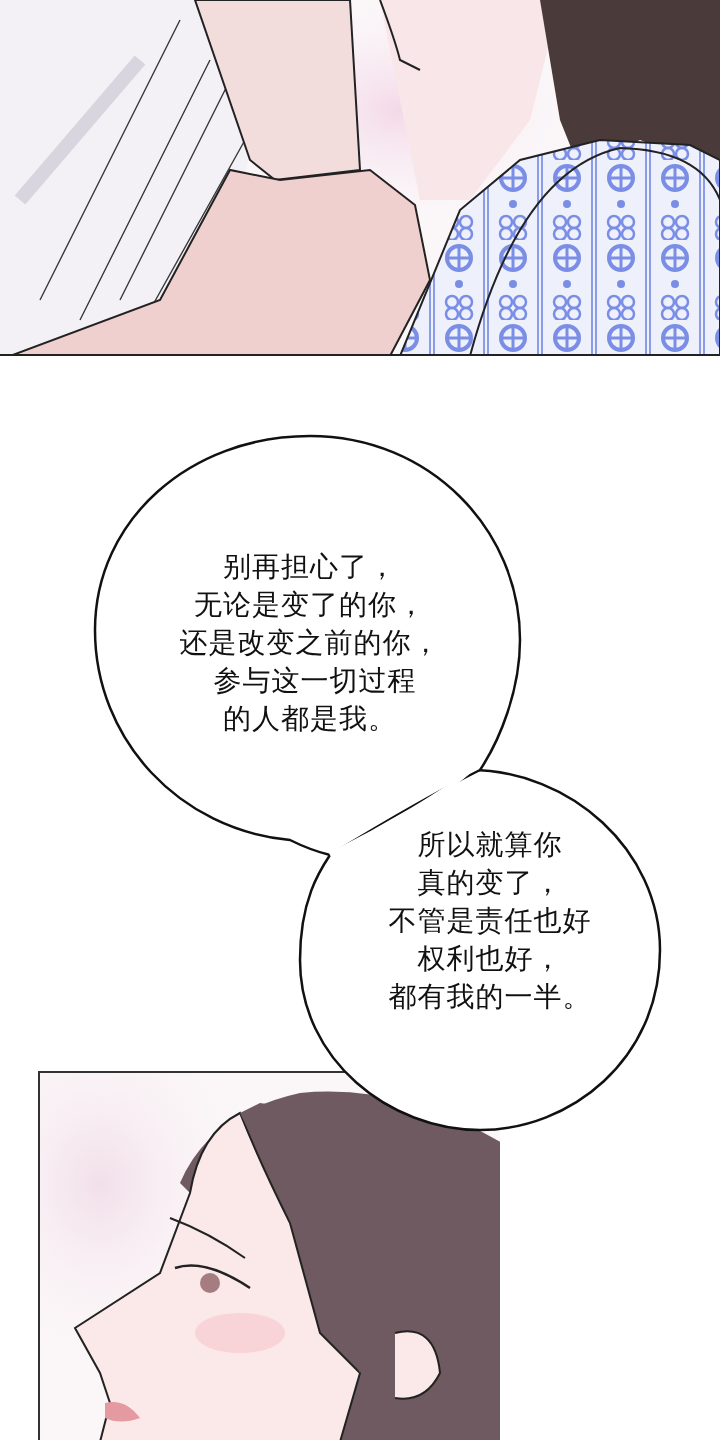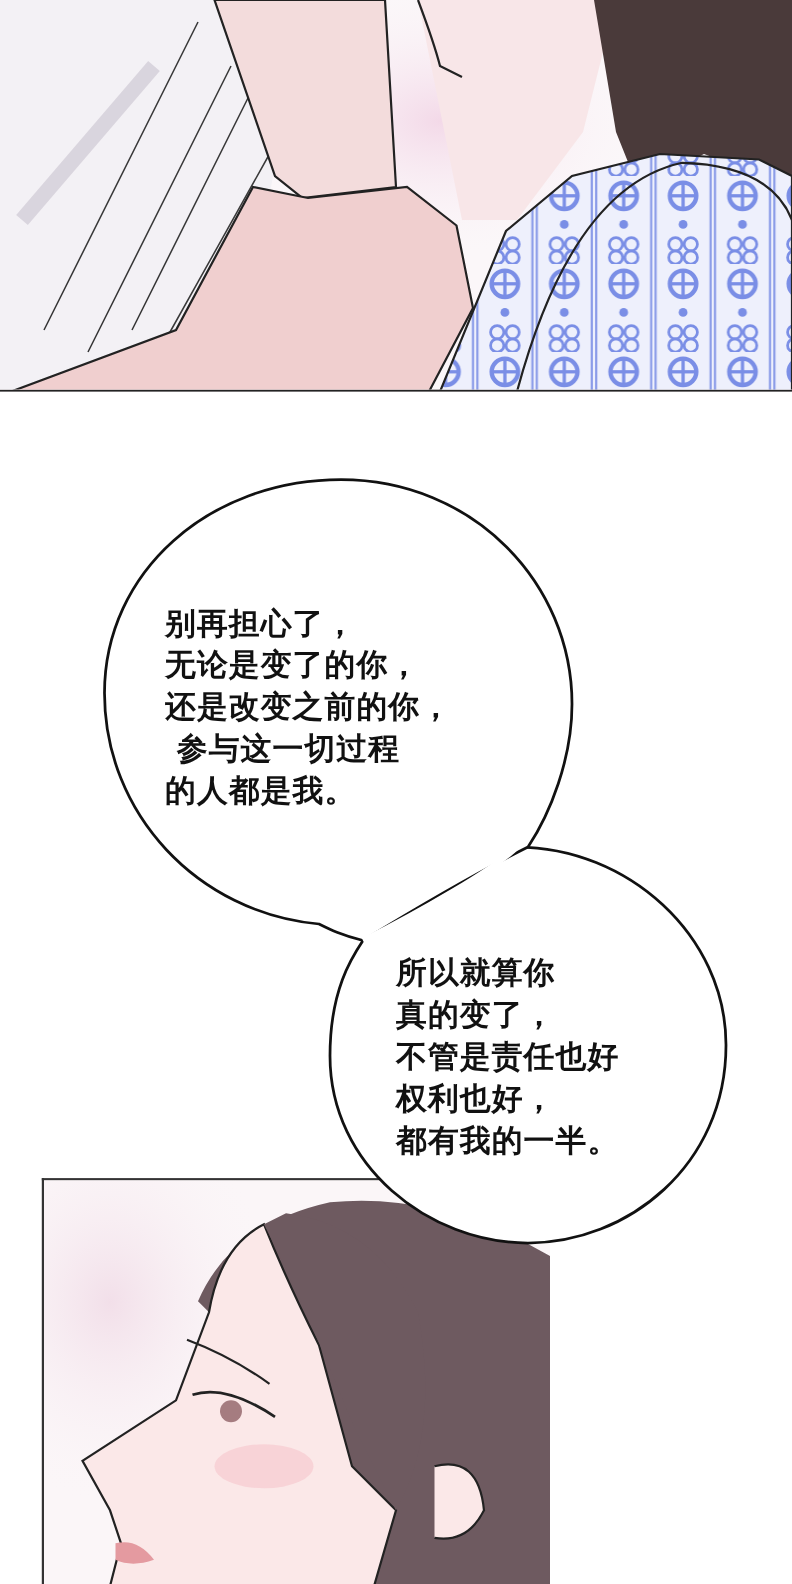--- a/index.html
+++ b/index.html
@@ -7,29 +7,30 @@
   body { position: relative; font-family: "DejaVu Sans", sans-serif; }
 
   .panel { position: absolute; overflow: hidden; }
   .panel-top { left: 0; top: 0; width: 720px; height: 356px; background: #f6eef2; border-bottom: 2px solid #222; }
   .panel-bottom { left: 38px; top: 1071px; width: 462px; height: 369px; background: #fbf6f8; border-left: 2px solid #333; border-top: 2px solid #333; }
 
   .bubble-svg { position: absolute; left: 0; top: 0; }
 
   .bubble-text {
     position: absolute;
+    text-align: center;
     color: #111;
     font-size: 28px;
     line-height: 38px;
-    font-weight: bold;
+    font-weight: normal;
     letter-spacing: 1px;
     white-space: pre;
   }
   .bubble-1-text { left: 150px; top: 548px; width: 320px; }
-  .bubble-2-text { left: 360px; top: 866px; width: 260px; }
+  .bubble-2-text { left: 360px; top: 826px; width: 260px; }
 </style>
 </head>
 <body>
 
 <div class="panel panel-top">
   <svg width="720" height="356" viewBox="0 0 720 356">
     <defs>
       <pattern id="gown" x="0" y="0" width="54" height="80" patternUnits="userSpaceOnUse">
         <rect width="54" height="80" fill="#eef0fc"></rect>
         <line x1="2" y1="0" x2="2" y2="80" stroke="#8a9be8" stroke-width="2"></line>

